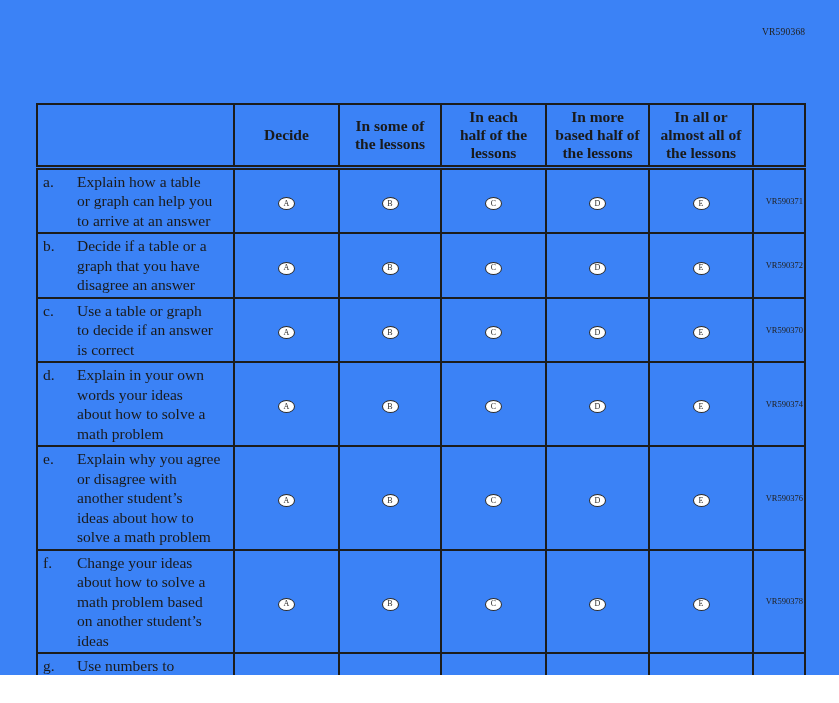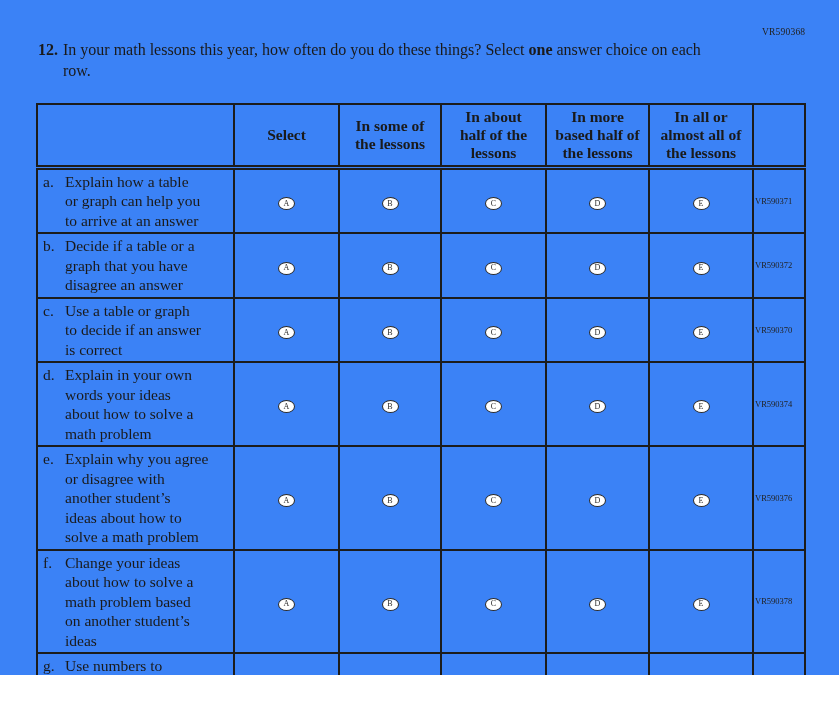--- a/index.html
+++ b/index.html
@@ -69,21 +69,21 @@
     border-bottom: 5px double #1c1c1c;
   }
   td.stmt {
     vertical-align: top;
     padding: 2px 3px 2px 5px;
     font-size: 15.5px;
     line-height: 19.5px;
   }
   .stmt-flex { display: flex; }
   .rletter { flex: none; width: 22px; }
-  .rtext { white-space: pre-line; }
+  .rtext { white-space: pre-line; margin-left: 12px; }
   td.opt {
     text-align: center;
     vertical-align: middle;
   }
   .bubble {
     display: inline-flex;
     width: 15px;
     height: 11px;
     border: 1.3px solid #2a2a2a;
     border-radius: 50%;
@@ -93,55 +93,51 @@
     background: #fff;
   }
   .bl {
     font-size: 8px;
     line-height: 1;
     color: #2a2a2a;
     font-family: "Liberation Serif", "DejaVu Serif", serif;
   }
   td.code {
     font-size: 8.5px;
-    text-align: left;
+    text-align: right;
     vertical-align: middle;
     padding: 4px 1px;
     color: #222;
   }
 </style>
 </head>
 <body>
 
 <div class="page">
 
   <div class="top-code">VR590368</div>
 
-  <div class="question">
-    <span class="qnum">12.</span>
-    <div class="qtext"><span>In your math lessons this year, how often do you do these things? Select </span><b>one</b><span> answer choice on each row.</span></div>
-  </div>
 
   <table class="survey">
     <colgroup>
       <col style="width:197px">
       <col style="width:105px">
       <col style="width:102px">
       <col style="width:105px">
       <col style="width:103px">
       <col style="width:104px">
       <col style="width:52px">
     </colgroup>
     <thead>
       <tr>
         <th></th>
-        <th>Select</th>
+        <th>Decide</th>
         <th>In some of
 the lessons</th>
-        <th>In about
+        <th>In each
 half of the
 lessons</th>
         <th>In more
 based half of
 the lessons</th>
         <th>In all or
 almost all of
 the lessons</th>
         <th></th>
       </tr>

